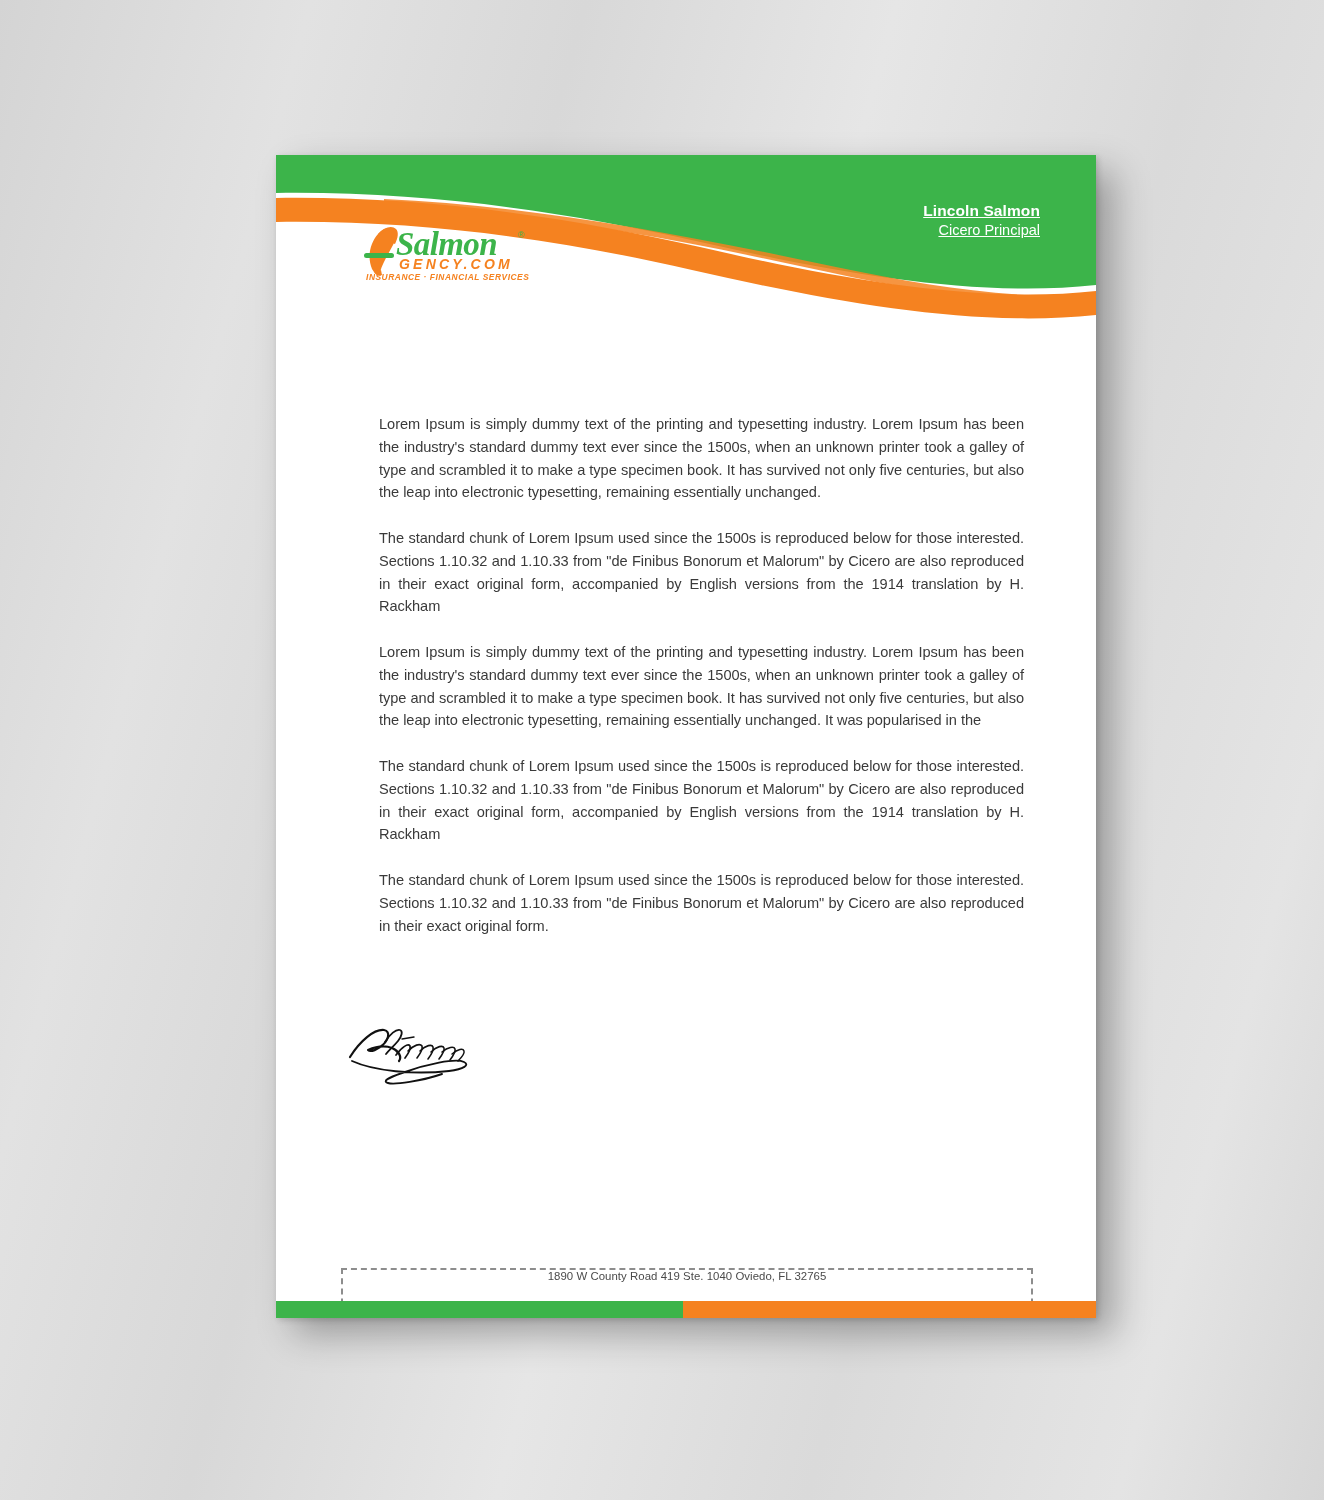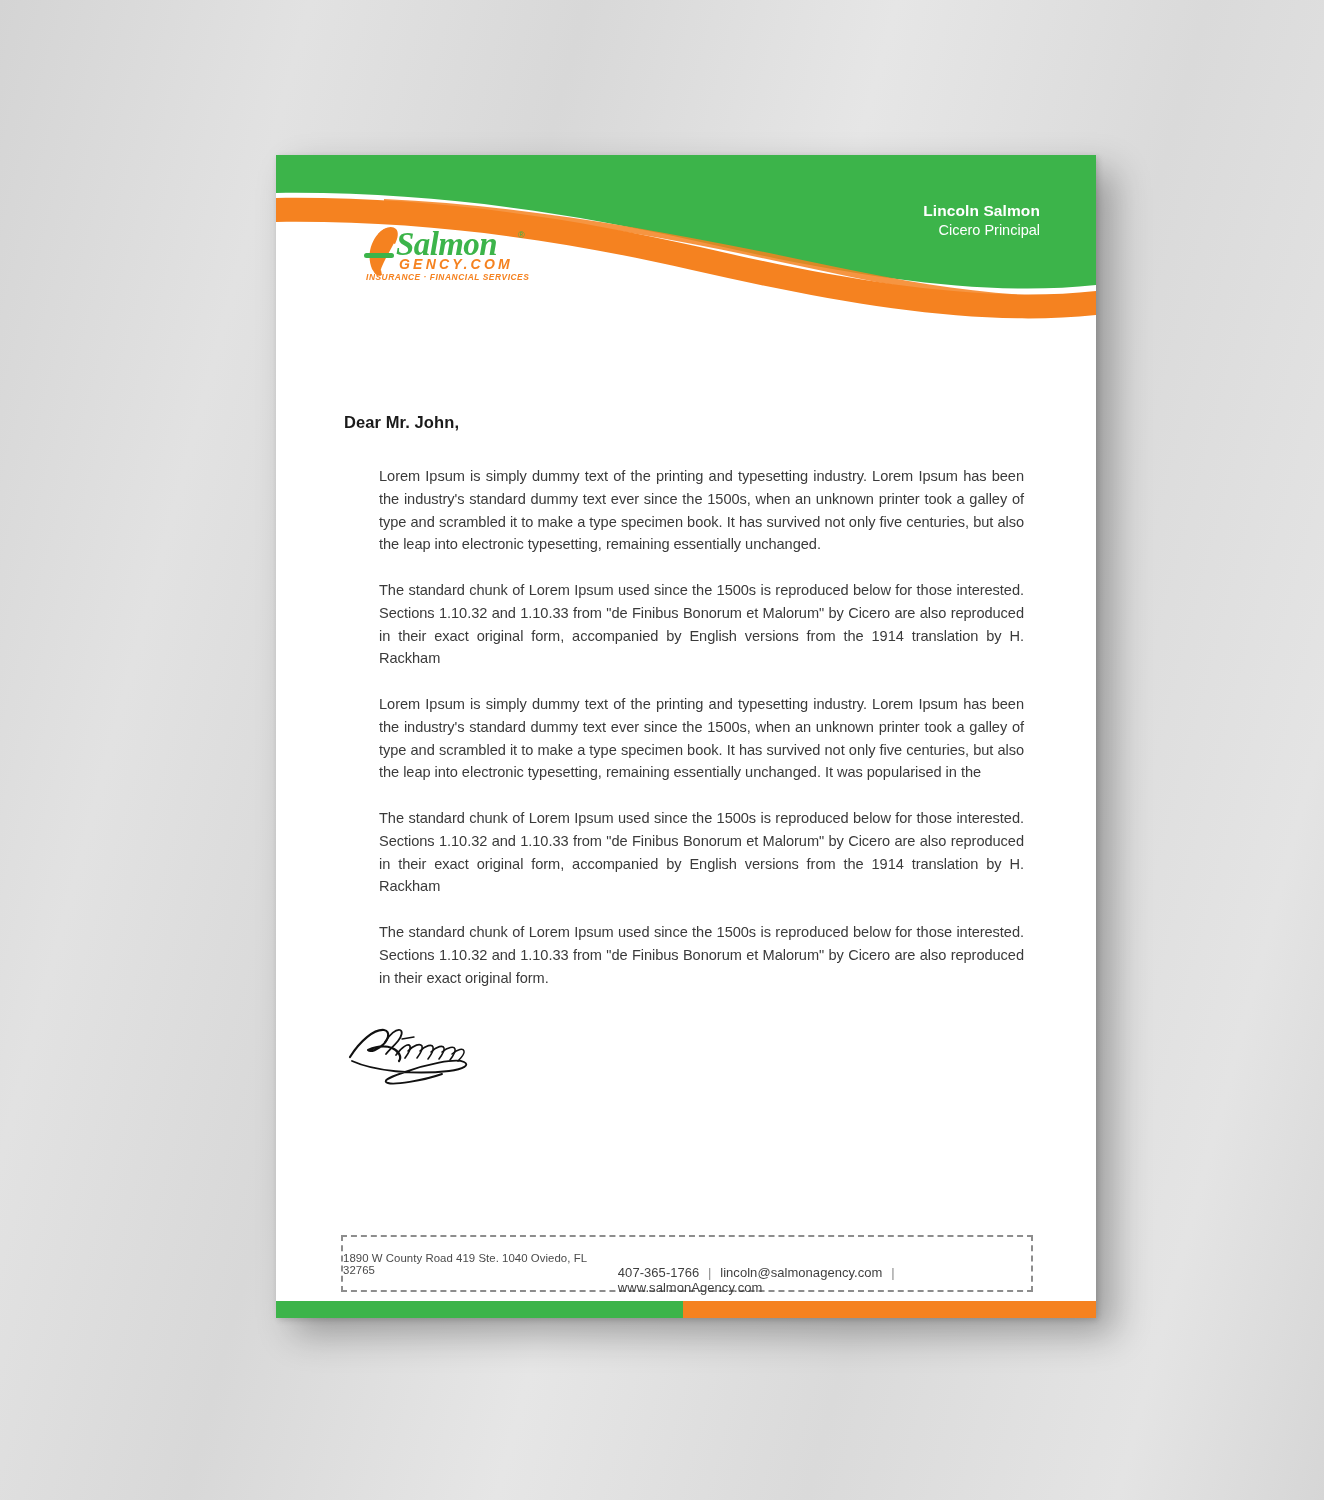--- a/index.html
+++ b/index.html
@@ -21,20 +21,21 @@
   }
 
   
   #header-art { position:absolute; left:0; top:0; width:820px; height:175px; }
   #header-art svg { display:block; width:820px; height:175px; }
 
   .hdr-name-block {
     position:absolute; right:56px; top:46px;
     text-align:right; color:#ffffff; line-height:1.28;
     z-index:4;
+    text-decoration:underline;
   }
   .hdr-name { font-size:15.5px; font-weight:bold; letter-spacing:.1px; }
   .hdr-role { font-size:14.5px; font-weight:normal; }
 
   
   #logo { position:absolute; left:66px; top:60px; width:210px; height:70px; z-index:5; }
   #logo svg { display:block; }
 
   
   #letter { position:absolute; left:68px; top:258px; width:680px; }
@@ -49,23 +50,23 @@
     margin-left:35px;
   }
   .para:last-child { margin-bottom:0; }
 
   
   #signature { position:absolute; left:68px; top:866px; width:150px; height:66px; }
   #signature svg { display:block; }
 
   
   #footer-box {
-    position:absolute; left:65px; top:1080px; width:692px; height:57px;
+    position:absolute; left:65px; top:1113px; width:692px; height:57px;
     border:2px dashed #8d8d8d;
-    display:flex; flex-direction:row; align-items:center; justify-content:center;
+    display:flex; flex-direction:column; align-items:center; justify-content:space-between;
     gap:7px;
   }
   .foot-line { font-size:11.4px; color:#4a4a4a; letter-spacing:.05px; }
   .foot-line.contact { font-size:13px; color:#3f3f3f;margin-top:33px; }
   .sep { color:#8a8a8a; padding:0 5px; }
 
   #bottom-bar { position:absolute; left:0; bottom:0; width:820px; height:17px; display:flex; }
   #bar-green  { width:49.6%; background:#3cb44a; }
   #bar-orange { flex:1; background:#f58220; }
 </style>
@@ -103,21 +104,20 @@
       <text x="54" y="40" font-family="'Liberation Serif', serif" font-size="33" font-style="italic" font-weight="bold" fill="#3cb44a" letter-spacing="-0.6">Salmon</text>
       <text x="176" y="23" font-family="'Liberation Sans', sans-serif" font-size="9" fill="#3cb44a">®</text>
 
       <text x="57" y="54" font-family="'Liberation Sans', sans-serif" font-size="14" font-style="italic" font-weight="bold" fill="#f58220" letter-spacing="3.2">GENCY.COM</text>
 
       <text x="24" y="65" font-family="'Liberation Sans', sans-serif" font-size="8.4" font-style="italic" font-weight="bold" fill="#f58220" letter-spacing="0.55">INSURANCE · FINANCIAL SERVICES</text>
     </svg>
   </div>
 
   <div id="letter">
-    <div class="salutation">Dear Mr. John,</div>
     <p class="para">Lorem Ipsum is simply dummy text of the printing and typesetting industry. Lorem Ipsum has been the industry's standard dummy text ever since the 1500s, when an unknown printer took a galley of type and scrambled it to make a type specimen book. It has survived not only five centuries, but also the leap into electronic typesetting, remaining essentially unchanged.</p>
     <p class="para">The standard chunk of Lorem Ipsum used since the 1500s is reproduced below for those interested. Sections 1.10.32 and 1.10.33 from "de Finibus Bonorum et Malorum" by Cicero are also reproduced in their exact original form, accompanied by English versions from the 1914 translation by H. Rackham</p>
     <p class="para">Lorem Ipsum is simply dummy text of the printing and typesetting industry. Lorem Ipsum has been the industry's standard dummy text ever since the 1500s, when an unknown printer took a galley of type and scrambled it to make a type specimen book. It has survived not only five centuries, but also the leap into electronic typesetting, remaining essentially unchanged. It was popularised in the</p>
     <p class="para">The standard chunk of Lorem Ipsum used since the 1500s is reproduced below for those interested. Sections 1.10.32 and 1.10.33 from "de Finibus Bonorum et Malorum" by Cicero are also reproduced in their exact original form, accompanied by English versions from the 1914 translation by H. Rackham</p>
     <p class="para">The standard chunk of Lorem Ipsum used since the 1500s is reproduced below for those interested. Sections 1.10.32 and 1.10.33 from "de Finibus Bonorum et Malorum" by Cicero are also reproduced in their exact original form.</p>
   </div>
 
   <div id="signature">
     <svg viewBox="0 0 150 66" xmlns="http://www.w3.org/2000/svg">
       <g fill="none" stroke="#111111" stroke-linecap="round" stroke-linejoin="round">

